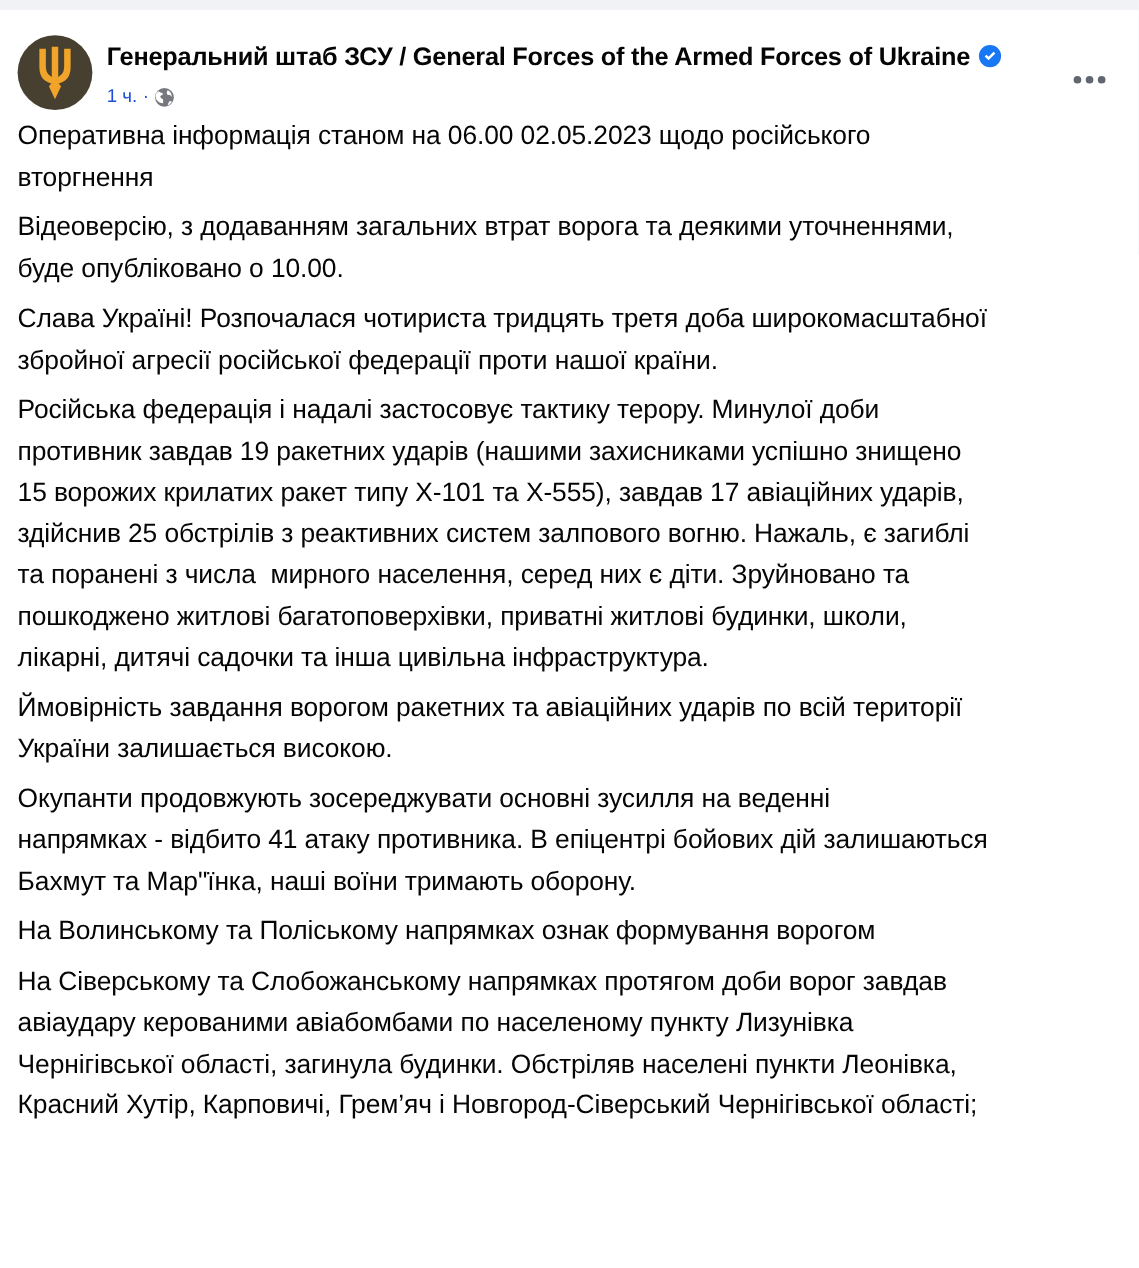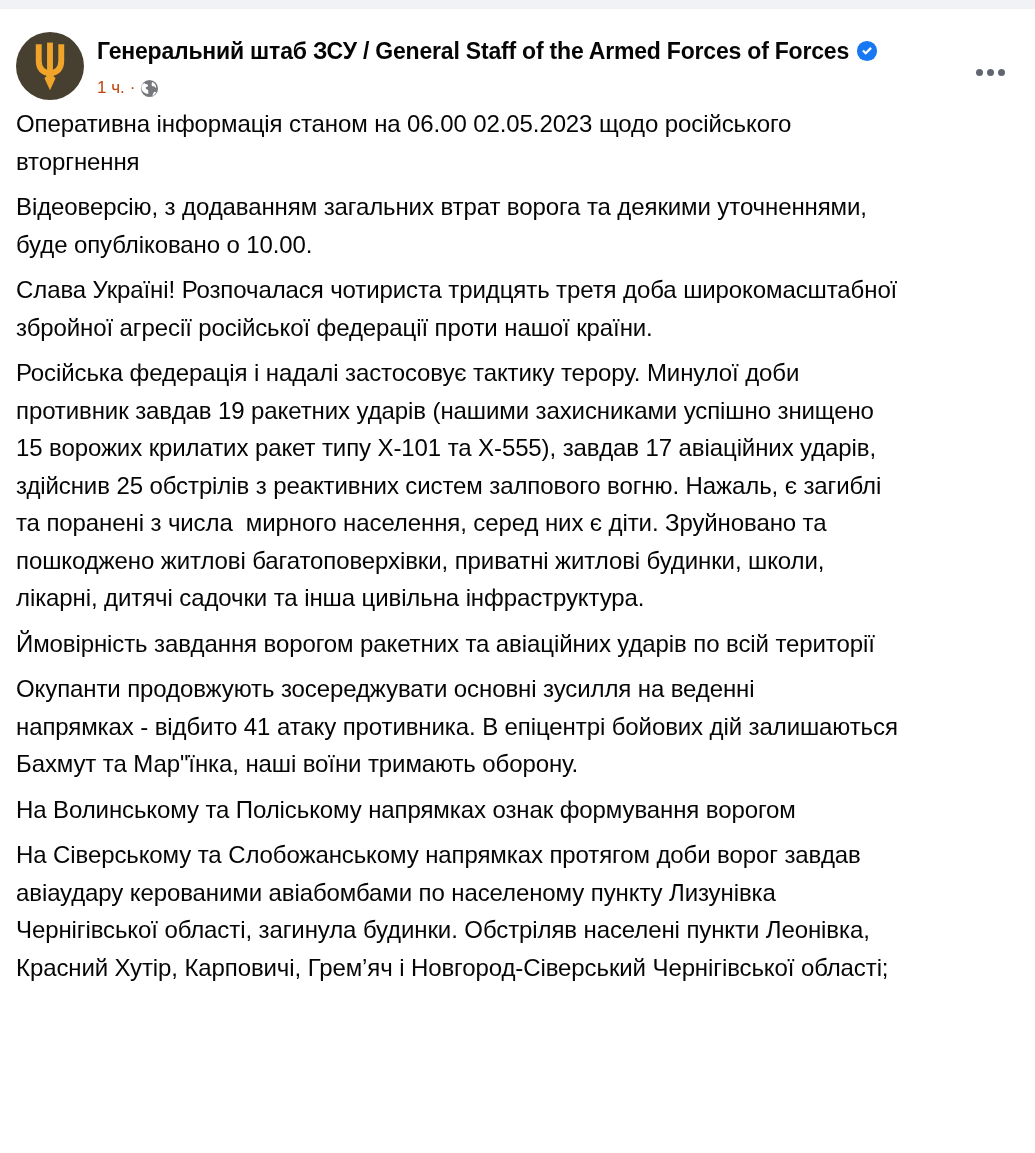--- a/index.html
+++ b/index.html
@@ -46,21 +46,21 @@
   .verified-badge {
     display: inline-block;
     vertical-align: -3px;
     margin-left: 7px;
   }
   .meta-row {
     display: flex;
     align-items: center;
     margin-top: 6px;
     font-size: 17px;
-    color: #c2410c;
+    color: #1d4ed8;
   }
   .meta-row .timestamp { cursor: pointer; }
   .meta-row .dot-sep { margin: 0 5px; }
   .globe-icon { display: inline-flex; margin-top: 1px; }
   .more-button {
     position: absolute;
     right: 26px; top: 44px;
     width: 38px; height: 38px;
     border: none; background: transparent;
     display: flex; align-items: center; justify-content: center;
@@ -99,21 +99,21 @@
             <path d="M18.5 2.5 v9.5 c0 4.5 -2.5 6.8 -6.5 7.3"></path>
             <path d="M12 1.5 v18"></path>
           </g>
           <path d="M12 18.5 l3.2 3.6 L12 29 l-3.2 -6.9 Z" fill="#f0a429"></path>
         </svg>
       </span>
     </div>
 
     <div class="header-info">
       <div class="page-name">
-        <span class="name-text">Генеральний штаб ЗСУ / General Staff of the Armed Forces of Forces</span><span class="verified-badge">
+        <span class="name-text">Генеральний штаб ЗСУ / General Forces of the Armed Forces of Ukraine</span><span class="verified-badge">
           <svg width="22" height="22" viewBox="0 0 24 24">
             <circle cx="12" cy="12" r="11" fill="#1877f2"></circle>
             <path d="M10.6 16.2 L6.7 12.3 l1.75 -1.75 2.15 2.15 4.95 -4.95 1.75 1.75 Z" fill="#ffffff"></path>
           </svg>
         </span>
       </div>
       <div class="meta-row">
         <span class="timestamp">1 ч.</span>
         <span class="dot-sep">·</span>
         <span class="globe-icon">
@@ -152,20 +152,21 @@
         <div class="line">Російська федерація і надалі застосовує тактику терору. Минулої доби</div>
         <div class="line">противник завдав 19 ракетних ударів (нашими захисниками успішно знищено</div>
         <div class="line">15 ворожих крилатих ракет типу Х-101 та Х-555), завдав 17 авіаційних ударів,</div>
         <div class="line">здійснив 25 обстрілів з реактивних систем залпового вогню. Нажаль, є загиблі</div>
         <div class="line">та поранені з числа  мирного населення, серед них є діти. Зруйновано та</div>
         <div class="line">пошкоджено житлові багатоповерхівки, приватні житлові будинки, школи,</div>
         <div class="line">лікарні, дитячі садочки та інша цивільна інфраструктура.</div>
       </div>
       <div class="paragraph">
         <div class="line">Ймовірність завдання ворогом ракетних та авіаційних ударів по всій території</div>
+        <div class="line">України залишається високою.</div>
       </div>
       <div class="paragraph">
         <div class="line">Окупанти продовжують зосереджувати основні зусилля на веденні</div>
         <div class="line">напрямках - відбито 41 атаку противника. В епіцентрі бойових дій залишаються</div>
         <div class="line">Бахмут та Мар"їнка, наші воїни тримають оборону.</div>
       </div>
       <div class="paragraph">
         <div class="line">На Волинському та Поліському напрямках ознак формування ворогом</div>
       </div>
       <div class="paragraph">

